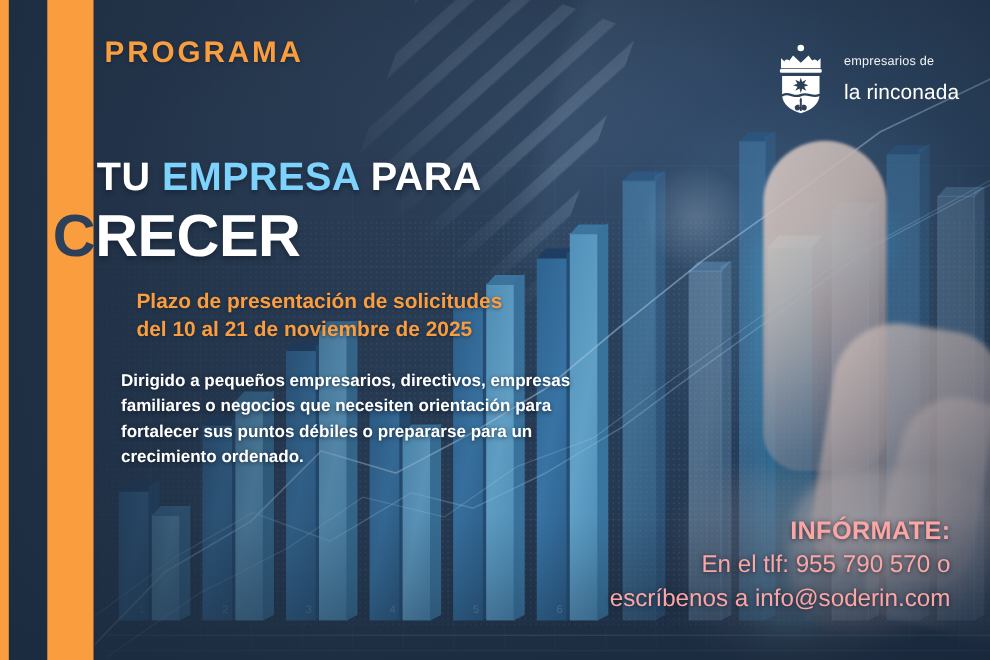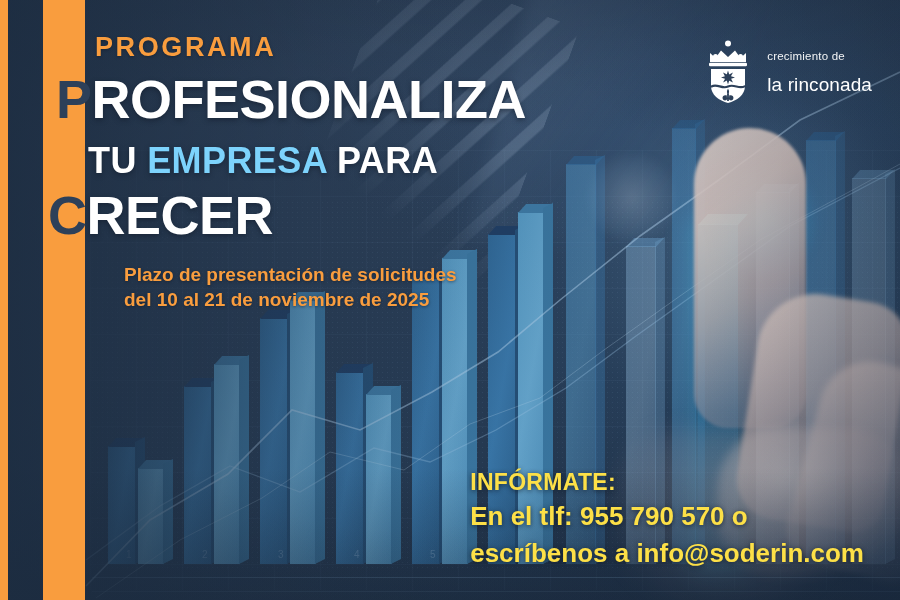--- a/index.html
+++ b/index.html
@@ -273,26 +273,27 @@
     width:430px;
     font-size:15.5px; font-weight:bold;
     color:#ffffff;
     line-height:1.48;
     text-shadow:0 1px 4px rgba(16,26,40,0.70);
   }
 
   
   .contact {
     position:absolute; right:36px; top:466px;
-    color:#fde047;
+    text-align:right;
+    color:#fca5a5;
     line-height:1.40;
     text-shadow:0 1px 5px rgba(16,26,40,0.80);
   }
   .contact .c-head { font-size:23px; font-weight:bold; letter-spacing:0.3px; }
-  .contact .c-line { font-size:26px; font-weight:bold; }
+  .contact .c-line { font-size:22px; font-weight:normal; }
 
   
   .logo {
     position:absolute; right:28px; top:40px;
     display:flex; align-items:center; gap:13px;
     z-index:12;
   }
   .logo-text { color:#ffffff; line-height:1.05; }
   .logo-text .l1 { font-size:11.5px; letter-spacing:0.2px; opacity:0.94; }
   .logo-text .l2 { font-size:19px; letter-spacing:0.1px; margin-top:13px; }
@@ -389,37 +390,35 @@
   <div class="blue-cast"></div>
   <div class="vignette"></div>
 
   <div class="edge-strip"></div>
   <div class="orange-bar"></div>
 
   <div class="content">
 
     <div class="kicker">PROGRAMA</div>
 
-    <div class="h1-line">
-      <span class="on-orange">P</span><span class="on-navy">ROFESIONALIZA</span>
-    </div>
 
     <div class="h2-line">
       <span>TU </span><span class="accent">EMPRESA</span><span> PARA</span>
     </div>
 
     <div class="h3-line">
       <span class="on-orange">C</span><span class="on-navy">RECER</span>
     </div>
 
     <div class="deadline">
       <div>Plazo de presentación de solicitudes</div>
       <div>del 10 al 21 de noviembre de 2025</div>
     </div>
 
+    <div class="description">Dirigido a pequeños empresarios, directivos, empresas familiares o negocios que necesiten orientación para fortalecer sus puntos débiles o prepararse para un crecimiento ordenado.</div>
 
     <div class="contact">
       <div class="c-head">INFÓRMATE:</div>
       <div class="c-line">En el tlf: 955 790 570 o</div>
       <div class="c-line">escríbenos a info@soderin.com</div>
     </div>
 
   </div>
 
   <div class="logo">
@@ -442,18 +441,18 @@
 
       <g fill="#2d4059" transform="translate(26,55) scale(0.95)">
         <path d="M0,-6.6 C1.5,-4.6 1.5,-2.3 0,0 C-1.5,-2.3 -1.5,-4.6 0,-6.6 Z"></path>
         <path d="M-0.95,-1.4 L0.95,-1.4 L0.95,6.2 L-0.95,6.2 Z"></path>
         <path d="M-1.2,0.4 C-4.4,-0.5 -6.4,1.7 -5.6,4.0 C-5.0,5.8 -2.8,6.2 -1.2,5.0 Z"></path>
         <path d="M1.2,0.4 C4.4,-0.5 6.4,1.7 5.6,4.0 C5.0,5.8 2.8,6.2 1.2,5.0 Z"></path>
         <rect x="-3.9" y="2.5" width="7.8" height="1.7" rx="0.8"></rect>
       </g>
     </svg>
     <div class="logo-text">
-      <div class="l1">crecimiento de</div>
+      <div class="l1">empresarios de</div>
       <div class="l2">la rinconada</div>
     </div>
   </div>
 
 </div>
 
 </body></html>

